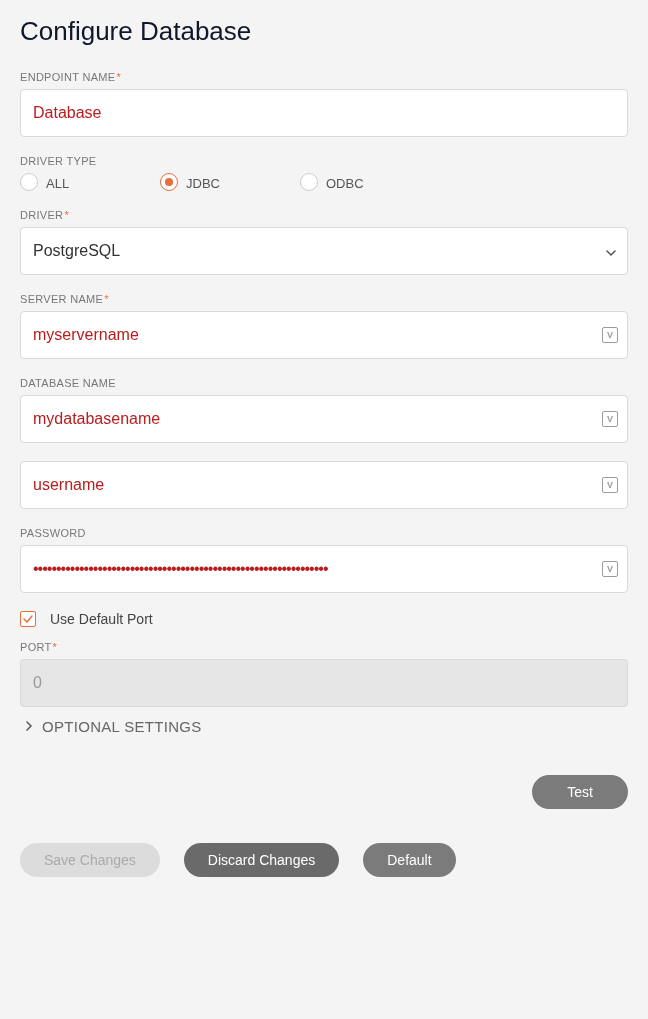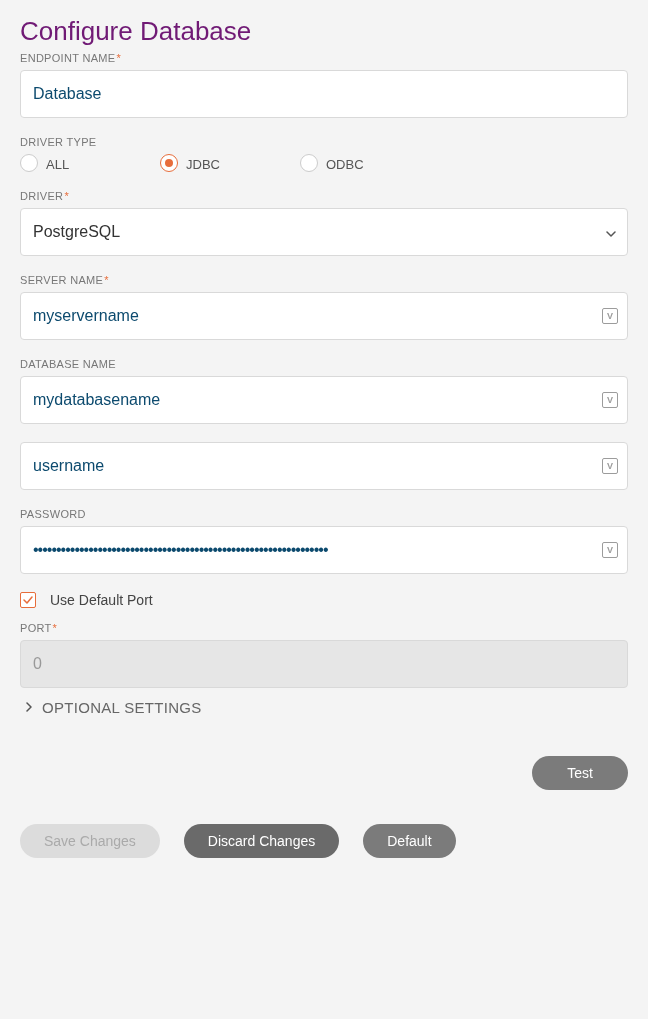--- a/index.html
+++ b/index.html
@@ -10,22 +10,22 @@
     body {
       font-family: "Segoe UI", -apple-system, "Helvetica Neue", Arial, sans-serif;
       background: #f4f4f4;
       width: 648px;
       padding: 16px 20px 20px 20px;
       color: #333;
     }
     h1 {
       font-size: 26px;
       font-weight: 400;
-      color: #701a75;
-      margin-bottom: 5px;
+      color: #0f172a;
+      margin-bottom: 24px;
     }
     .field {
       margin-bottom: 18px;
     }
     .label {
       font-size: 11px;
       letter-spacing: 0.3px;
       color: #777;
       font-weight: 400;
       margin-bottom: 6px;
@@ -37,21 +37,21 @@
       margin-left: 1px;
     }
     .text-input {
       width: 100%;
       height: 48px;
       border: 1px solid #d9d9d9;
       background: #fff;
       border-radius: 4px;
       padding: 0 12px;
       font-size: 16px;
-      color: #0c4a6e;
+      color: #b91c1c;
       font-family: inherit;
       outline: none;
     }
     .text-input.disabled {
       background: #e6e6e6;
       color: #999;
     }
     .input-wrap {
       position: relative;
     }

